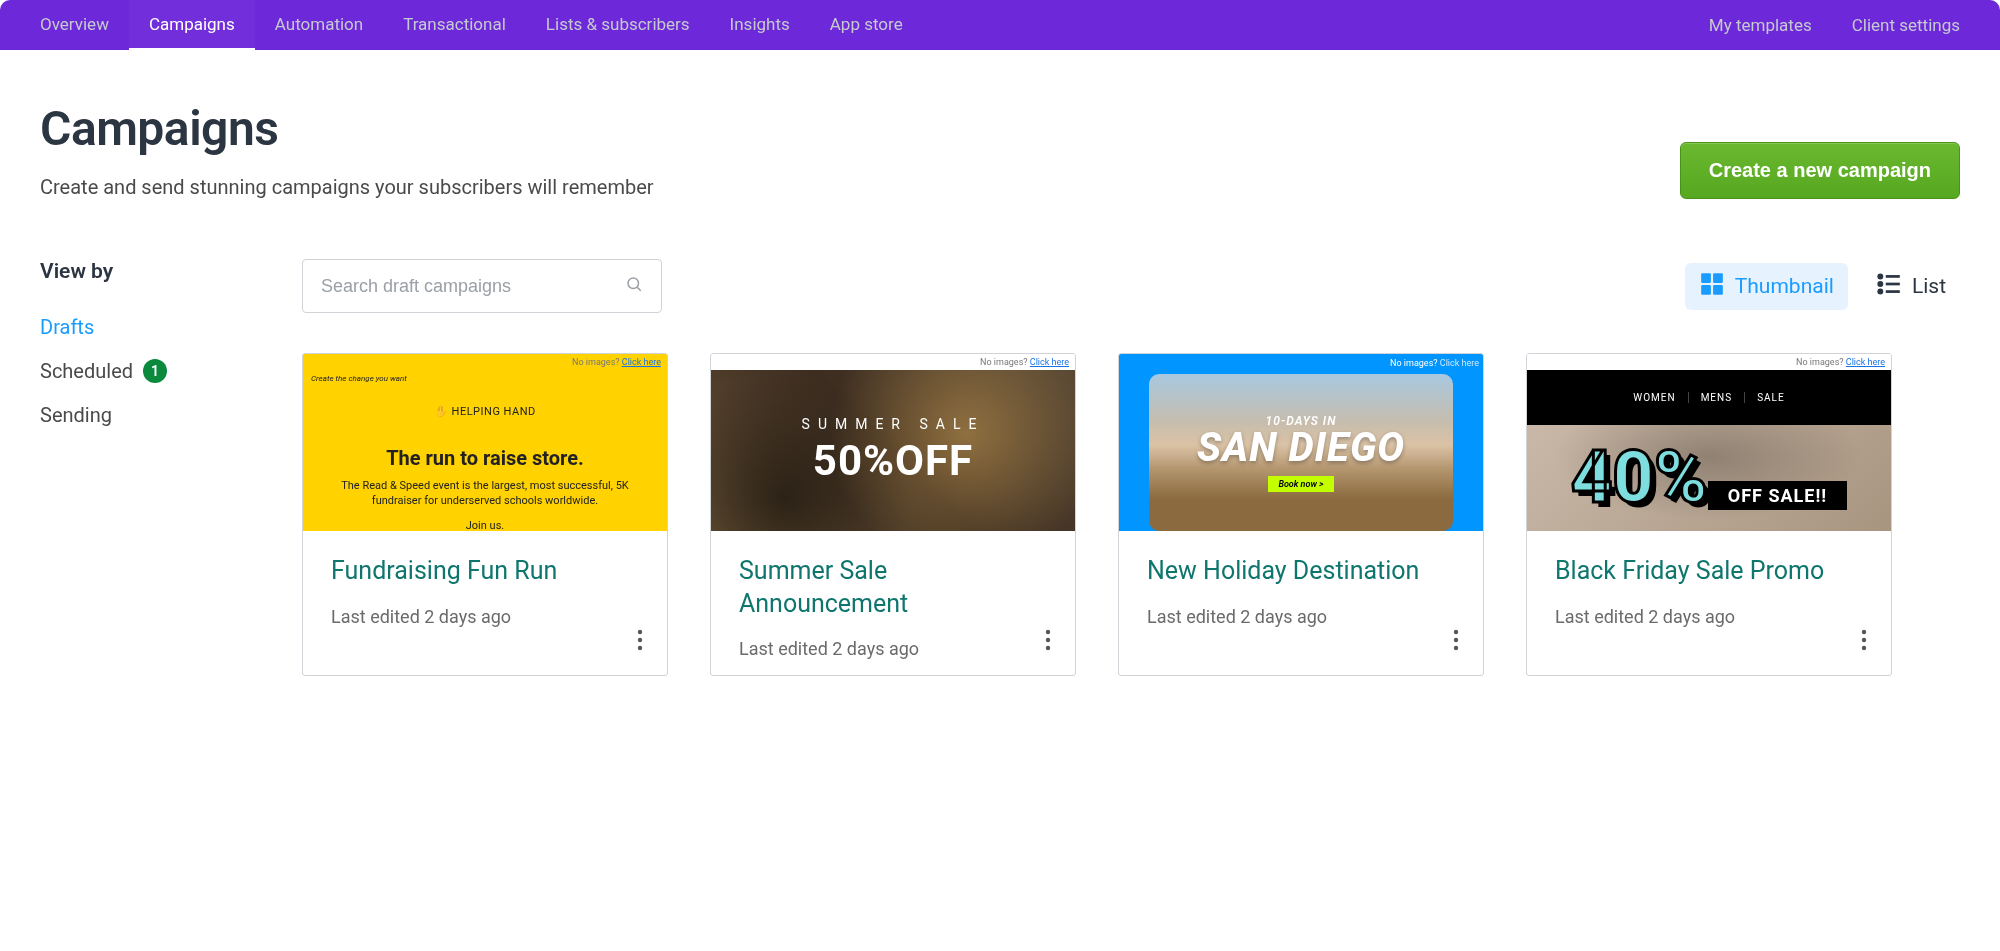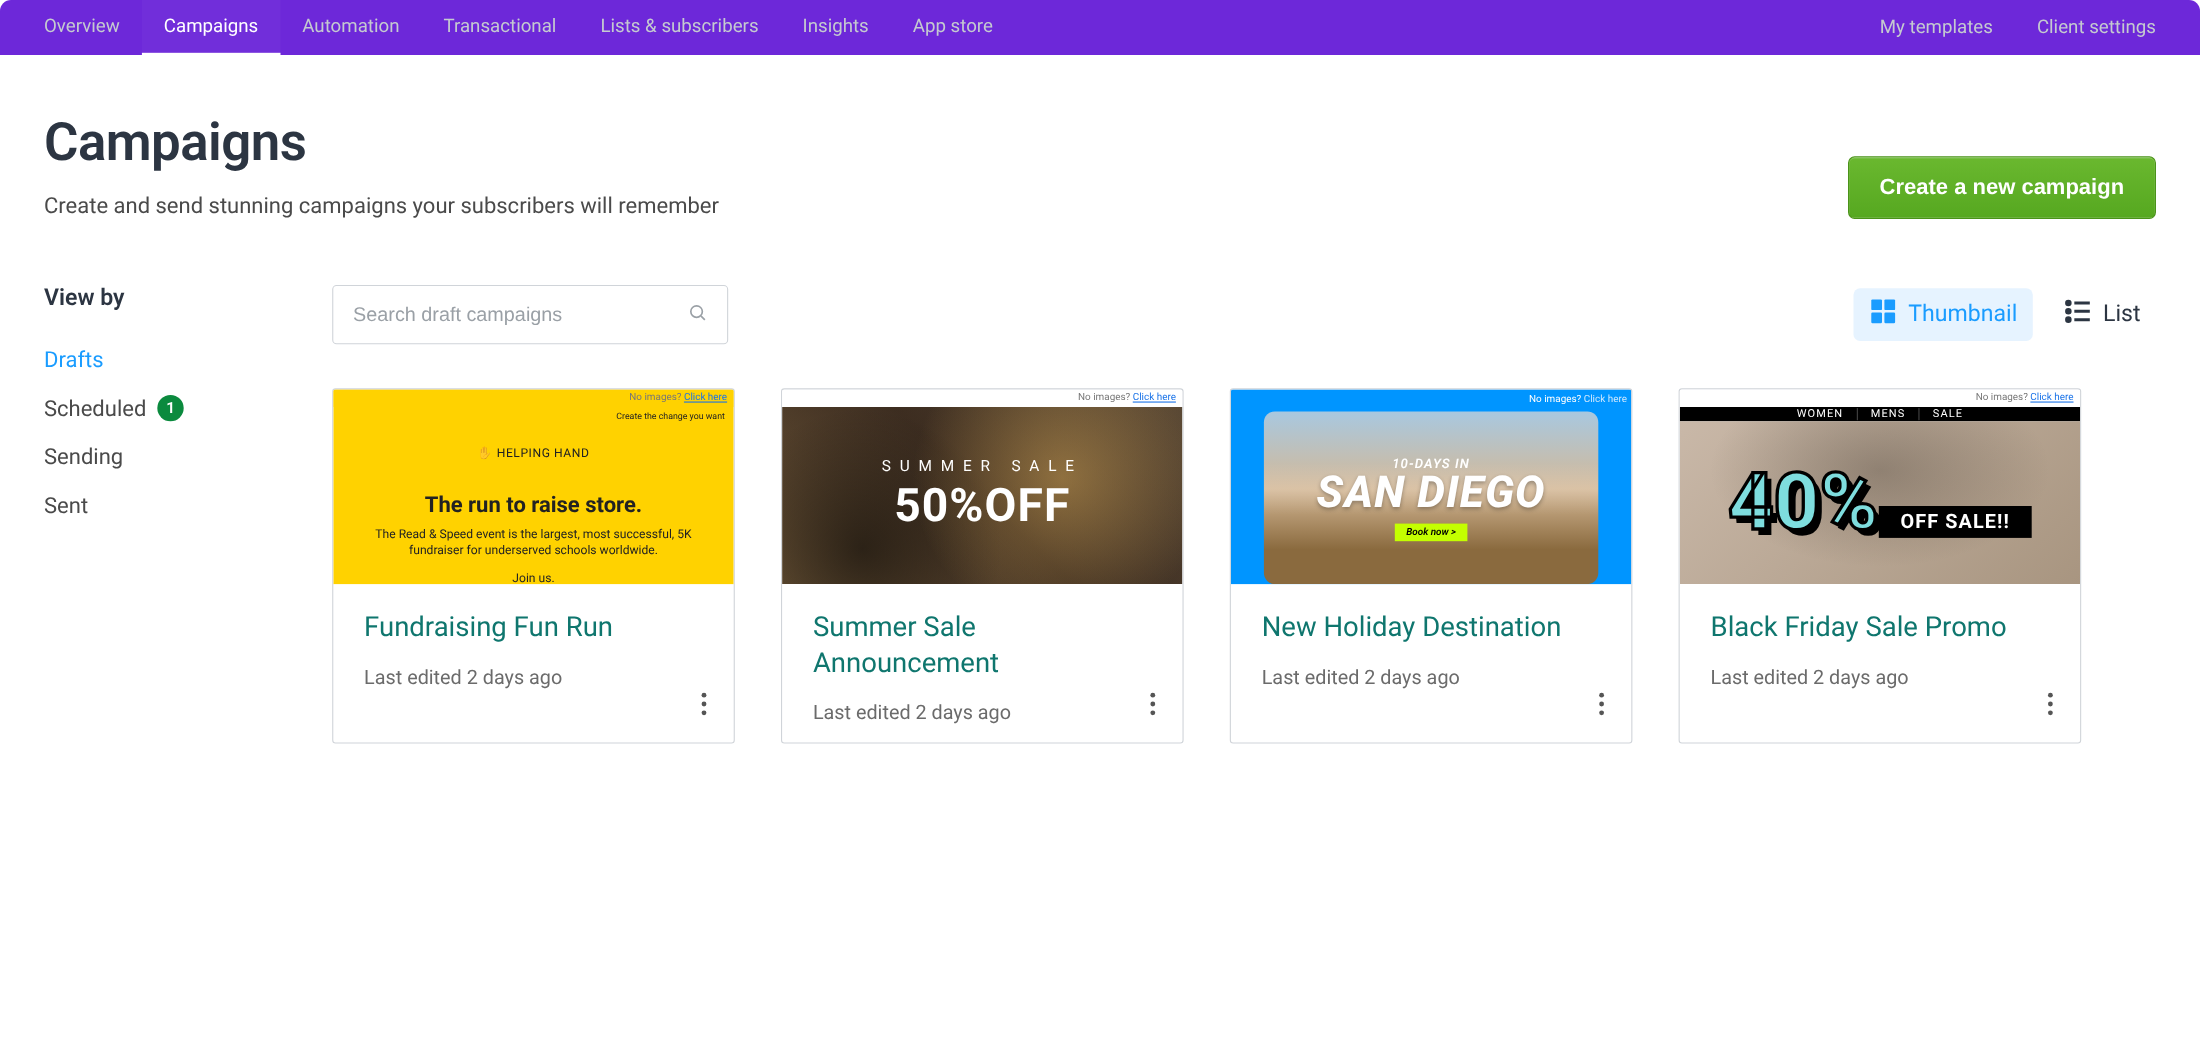--- a/index.html
+++ b/index.html
@@ -35,21 +35,21 @@
 .thumb { height:177px; position:relative; overflow:hidden; display:flex; flex-direction:column; }
 .linkbar { font-size:9px; text-align:right; padding:3px 6px; background:#fff; color:#777; }
 .linkbar a { color:#1a73e8; text-decoration:underline; }
 .card-body { padding:24px 28px 16px 28px; flex:1; display:flex; flex-direction:column; position:relative; }
 .card-title { font-size:25px; color:#0f766e; font-weight:400; line-height:1.3; margin-bottom:18px; }
 .card-sub { font-size:18px; color:#6b6b6b; }
 .more { position:absolute; bottom:12px; right:16px; cursor:pointer; padding:8px; }
 .more svg { width:6px; height:22px; }
 
 .t1 { background:#ffd200; text-align:center; color:#222; }
-.t1-top { font-size:8px; padding:4px 8px; text-align:right; }
+.t1-top { font-size:8px; padding:4px 8px; text-align:left;font-style:italic; }
 .t1-logo { margin:18px 0 10px; font-size:11px; letter-spacing:0.5px; }
 .t1-h { font-size:20px; font-weight:700; margin:18px 0 8px; }
 .t1-p { font-size:11px; line-height:1.4; padding:0 30px; }
 .t1-j { font-size:11px; margin-top:10px; }
 .t1-d { font-size:12px; font-weight:600; margin-top:12px; }
 
 .t2 { background:linear-gradient(rgba(30,20,15,0.3),rgba(30,20,15,0.3)),linear-gradient(45deg,#8b6f47,#4a3828,#6b5842); display:flex; flex-direction:column; align-items:center; justify-content:center; color:#fff; position:relative; }
 .t2::before { content:""; position:absolute; inset:0; background:radial-gradient(circle at 70% 40%,rgba(255,200,100,0.4),transparent 50%),radial-gradient(circle at 20% 80%,rgba(0,0,0,0.5),transparent 40%); }
 .t2-s { font-size:14px; letter-spacing:8px; position:relative; z-index:1; }
 .t2-b { font-size:42px; font-weight:700; letter-spacing:1px; margin-top:4px; position:relative; z-index:1; }
@@ -57,21 +57,21 @@
 .t3 { background:#0095ff; padding:18px 30px 0 30px; }
 .t3-link { font-size:9px; text-align:right; color:#fff; margin:-14px -26px 6px 0; }
 .t3-link a { color:#cfe9ff; }
 .t3-img { background:linear-gradient(to bottom,#a8c8e0 0%,#d4b896 45%,#8a6a3e 80%); border-radius:10px; height:170px; display:flex; flex-direction:column; align-items:center; justify-content:center; color:#fff; position:relative; overflow:hidden;font-style:italic; }
 .t3-img::after { content:""; position:absolute; top:30%; left:0; right:0; height:30%; background:linear-gradient(to bottom,transparent,rgba(255,255,255,0.15),transparent); }
 .t3-top { font-size:12px; font-weight:600; letter-spacing:1px; position:relative; z-index:1; }
 .t3-main { font-size:40px; font-weight:800; letter-spacing:1px; text-shadow:0 2px 4px rgba(0,0,0,0.3); position:relative; z-index:1; line-height:1; }
 .t3-btn { background:#c4ff00; color:#000; font-size:9px; padding:3px 10px; margin-top:8px; font-weight:600; position:relative; z-index:1; }
 
 .t4 { background:#fff; display:flex; flex-direction:column; }
-.t4-bar { background:#000; color:#fff; font-size:10px; letter-spacing:1px; text-align:center; padding:1px 0; }
+.t4-bar { background:#000; color:#fff; font-size:10px; letter-spacing:1px; text-align:center; padding:22px 0; }
 .t4-bar span { padding:0 12px; border-right:1px solid #444; }
 .t4-bar span:last-child { border:none; }
 .t4-body { flex:1; background:linear-gradient(135deg,#c9b8a8,#a89580); display:flex; align-items:center; justify-content:center; position:relative; }
 .t4-body::before { content:""; position:absolute; inset:0; background:radial-gradient(ellipse at 50% 30%,rgba(80,70,60,0.4),transparent 60%); }
 .t4-forty { font-size:72px; font-weight:900; color:#7eddde; -webkit-text-stroke:3px #000; text-shadow:5px 5px 0 #000; line-height:0.9; position:relative; z-index:1; }
 .t4-off { background:#000; color:#fff; font-size:18px; font-weight:700; padding:4px 20px; letter-spacing:1px; margin-top:-2px; position:relative; z-index:1; }
 .t4-stack { display:flex; flex-direction:row; align-items:flex-end; }
 </style>
 </head>
 <body>
@@ -107,23 +107,20 @@
         <h3>View by</h3>
         <div class="side-item active">
           <span>Drafts</span>
         </div>
         <div class="side-item">
           <span>Scheduled</span>
           <span class="badge">1</span>
         </div>
         <div class="side-item">
           <span>Sending</span>
-        </div>
-        <div class="side-item">
-          <span>Sent</span>
         </div>
       </div>
 
       <div class="mainpanel">
         <div class="toolbar">
           <div class="searchbox">
             <input type="text" placeholder="Search draft campaigns" style="">
             <span class="search-ic">
               <svg width="18" height="18" viewBox="0 0 24 24" fill="none" stroke="currentColor" stroke-width="2">
                   <circle cx="11" cy="11" r="7"></circle>

